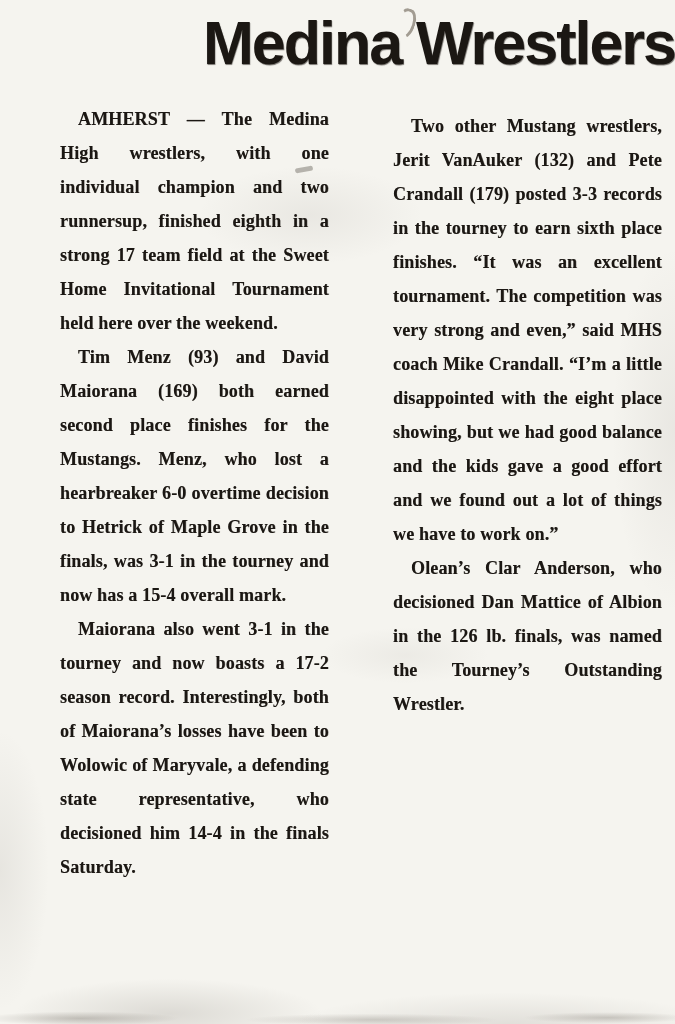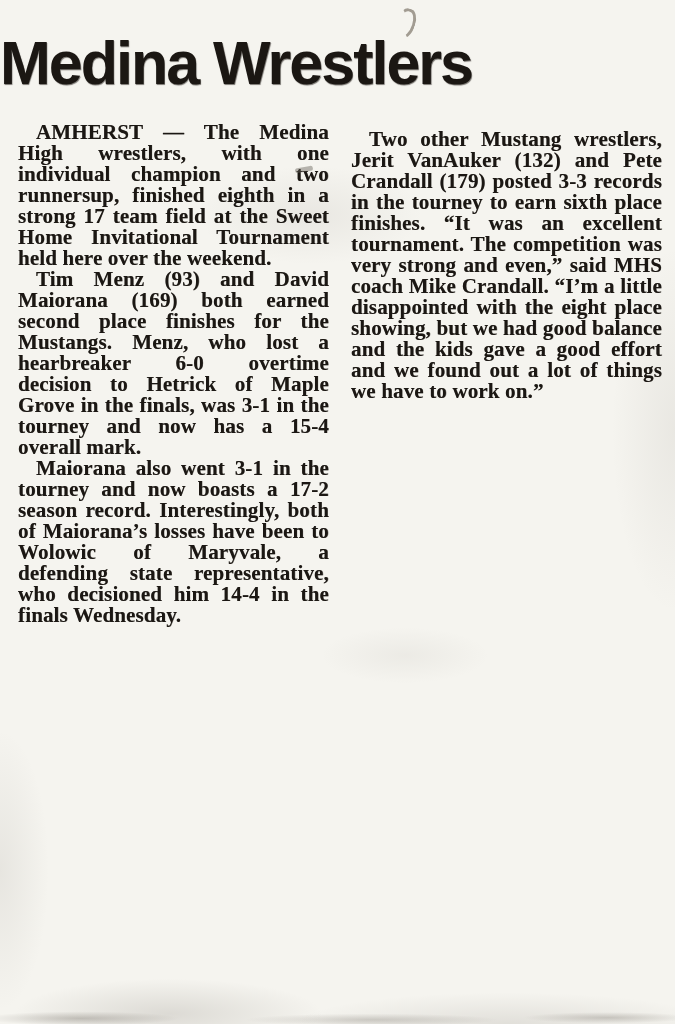--- a/index.html
+++ b/index.html
@@ -15,47 +15,48 @@
     background-image:
       radial-gradient(ellipse 220px 50px at 25% 99%, rgba(120,114,106,.20), transparent 70%),
       radial-gradient(ellipse 300px 45px at 75% 100%, rgba(120,114,106,.16), transparent 70%),
       radial-gradient(ellipse 90px 260px at 100% 42%, rgba(128,122,114,.10), transparent 70%),
       radial-gradient(ellipse 70px 200px at 0% 85%, rgba(128,122,114,.12), transparent 70%),
       radial-gradient(ellipse 160px 70px at 46% 21%, rgba(128,122,114,.10), transparent 70%),
       radial-gradient(ellipse 120px 40px at 60% 64%, rgba(128,122,114,.08), transparent 70%);
     overflow:hidden;
   }
   .headline{
-    padding-top:20px;
-    text-align:left;
+    padding-top:0;
+    text-align:right;
     font-family:"Liberation Sans",sans-serif;
     font-weight:bold;
     color:var(--ink);
     font-size:61px;
     line-height:86px;
     letter-spacing:-2px;
     text-shadow:0.6px 0.6px 0.8px rgba(25,20,16,.55);
   }
   .columns{
     display:flex;
     gap:22px;
     padding:16px 13px 0 18px;
   }
   .col{
     flex:1;
     min-width:0;
     font-family:"Liberation Serif",serif;
     font-weight:bold;
-    font-size:21px;
-    line-height:21px;
+    font-size:18px;
+    line-height:34px;
     text-align:justify;
     color:var(--ink);
     letter-spacing:.15px;
     text-shadow:0.3px 0.3px 0.5px rgba(30,25,20,.5);
     hyphens:auto;
+    margin-left:42px;
     -webkit-hyphens:auto;
   }
   .col p{margin:0;text-indent:18px;}
   .col-right{padding-top:7px;}
   .ink-squiggle{
     position:absolute;
     left:396px;top:8px;
     width:13px;height:26px;
     border:3px solid #a29c92;
     border-left-color:transparent;
@@ -90,21 +91,22 @@
     <div>Medina Wrestlers</div>
   </div>
 
   <span class="ink-squiggle"></span>
   <span class="gray-dash"></span>
 
   <div class="columns">
     <div class="col col-left">
       <p>AMHERST — The Medina High wrestlers, with one individual champion and two runnersup, finished eighth in a strong 17 team field at the Sweet Home Invitational Tournament held here over the weekend.</p>
       <p>Tim Menz (93) and David Maiorana (169) both earned second place finishes for the Mustangs. Menz, who lost a hearbreaker 6-0 overtime decision to Hetrick of Maple Grove in the finals, was 3-1 in the tourney and now has a 15-4 overall mark.</p>
-      <p>Maiorana also went 3-1 in the tourney and now boasts a 17-2 season record. Interestingly, both of Maiorana’s losses have been to Wolowic of Maryvale, a defending state representative, who decisioned him 14-4 in the finals Wednesday.</p>
+      <p>Maiorana also went 3-1 in the tourney and now boasts a 17-2 season record. Interestingly, both of Maiorana’s losses have been to Wolowic of Maryvale, a defending state representative, who decisioned him 14-4 in the finals Saturday.</p>
     </div>
     <div class="col col-right">
       <p>Two other Mustang wrestlers, Jerit VanAuker (132) and Pete Crandall (179) posted 3-3 records in the tourney to earn sixth place finishes. “It was an excellent tournament. The competition was very strong and even,” said MHS coach Mike Crandall. “I’m a little disappointed with the eight place showing, but we had good balance and the kids gave a good effort and we found out a lot of things we have to work on.”</p>
+      <p>Olean’s Clar Anderson, who decisioned Dan Mattice of Albion in the 126 lb. finals, was named the Tourney’s Outstanding Wrestler.</p>
     </div>
   </div>
 
   <div class="edge-smudge"></div>
 </div>
 
 </body></html>

